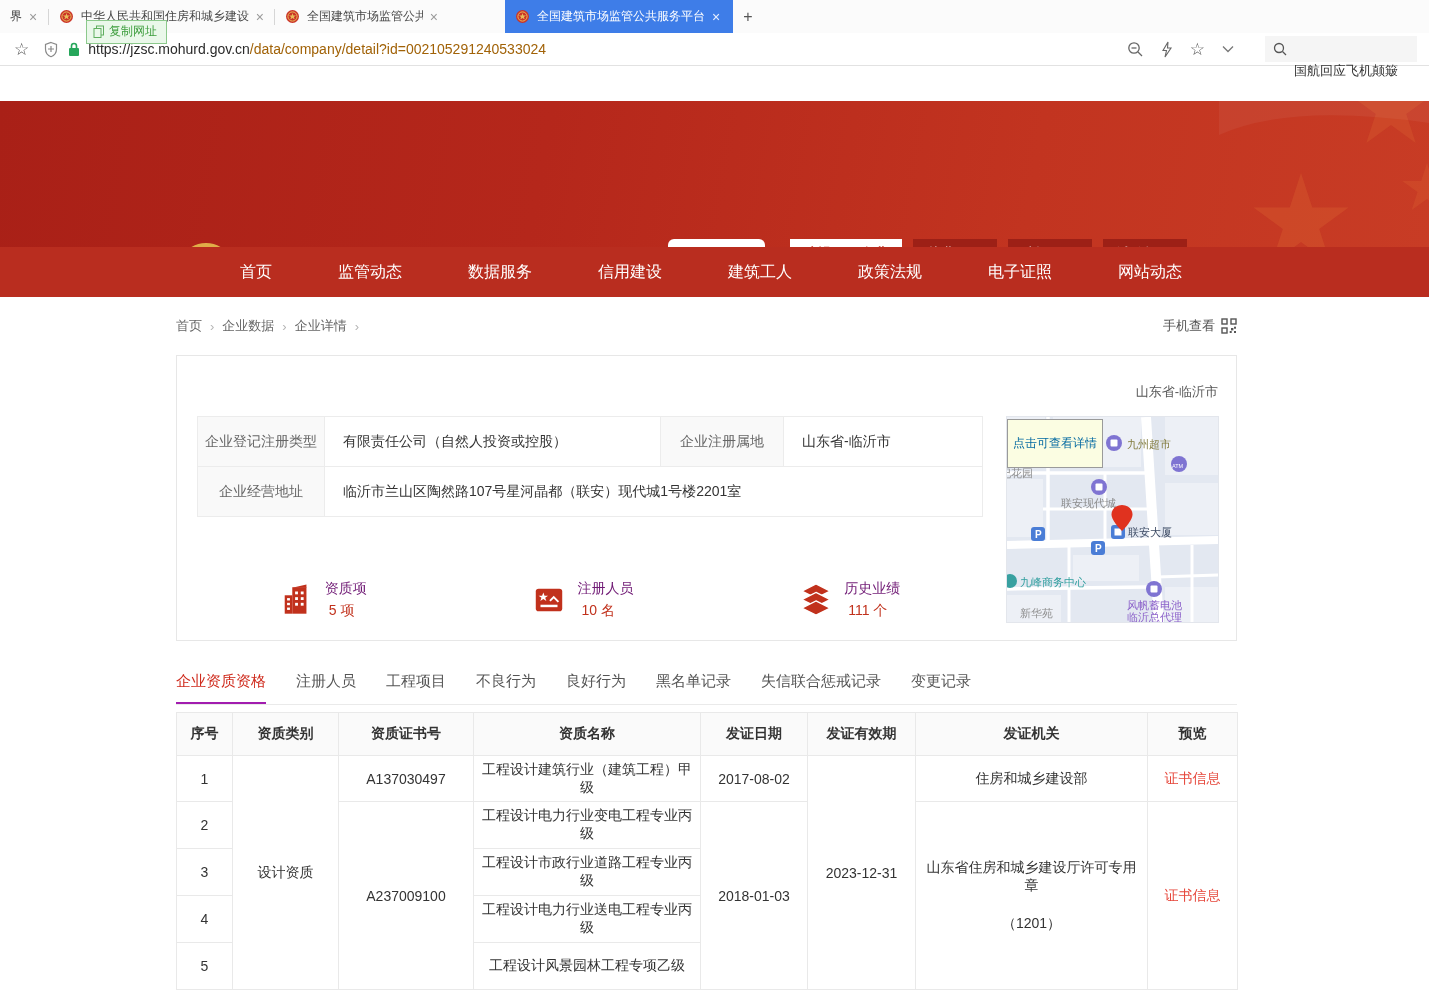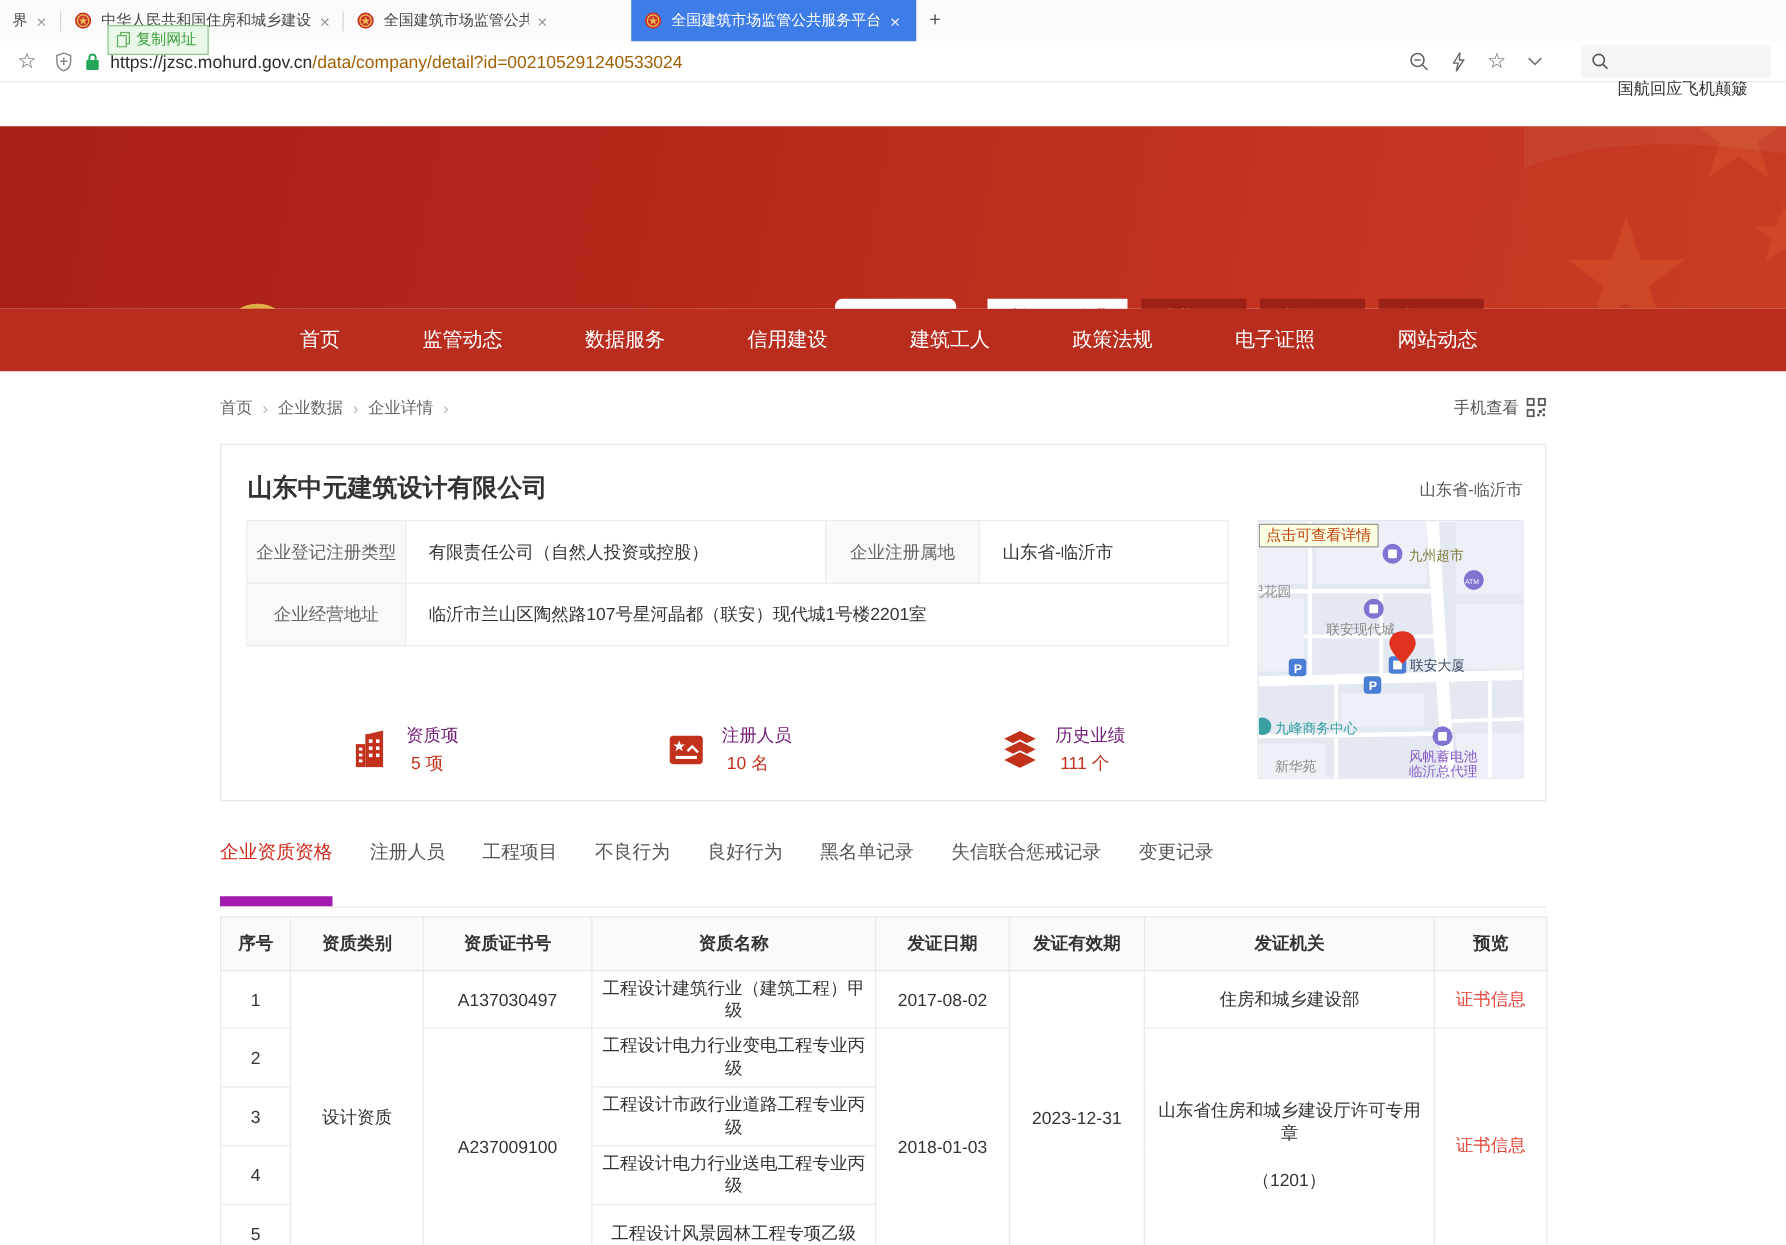--- a/index.html
+++ b/index.html
@@ -63,25 +63,25 @@
   .info-table td.lbl { width:127px; background:#f9f9f9; color:#666; text-align:center; }
   .info-table td.lbl2 { width:123px; }
   .info-table td.val { color:#333; padding-left:18px; }
   .info-table td.v1 { width:336px; }
   .stats { position:absolute; left:20px; top:224px; width:786px; display:flex; justify-content:space-around; }
   .stat { display:flex; align-items:center; gap:11px; }
   .stat-txt { display:flex; flex-direction:column; gap:4px; }
   .stat-label { font-size:14px; color:#701a75; }
   .stat-value { font-size:14px; color:#c1311c; padding-left:4px; }
   .map-box { position:absolute; right:17px; top:60px; width:213px; height:207px; overflow:hidden; border:1px solid #e3e6ec; }
-  .map-tip { position:absolute; left:0; top:2px; z-index:4; background:#fbfde2; border:1px solid #9a9a9a; color:#c2410c; font-size:12px; padding:0 5px; white-space:nowrap; }
+  .map-tip { position:absolute; left:0; top:2px; z-index:4; background:#fbfde2; border:1px solid #9a9a9a; color:#0369a1; font-size:12px; padding:15px 5px; white-space:nowrap; }
   
   .dtabs { display:flex; gap:30px; margin-top:19px; border-bottom:1px solid #eaeaea; }
   .dtab { font-size:15px; color:#555; padding:12px 0 13px; white-space:nowrap; }
-  .dtab.active { color:#cf2a1c; border-bottom:8px solid #a21caf; padding-bottom:26px; }
+  .dtab.active { color:#cf2a1c; border-bottom:2px solid #a21caf; padding-bottom:10px; }
   
   .qual-table { width:1061px; margin-top:7px; border-collapse:collapse; table-layout:fixed; }
   .qual-table th { border:1px solid #e9e9e9; background:#fafafa; height:43px; font-size:14px; color:#333; font-weight:bold; }
   .qual-table td { border:1px solid #e9e9e9; text-align:center; font-size:14px; color:#333; padding:0 8px; }
   .qual-table tr.r1 td { height:46px; }
   .qual-table tr.rx td { height:47px; }
   .cert-link { color:#e6463a; }
   .auth2 { margin-top:20px; }
 </style>
 </head>
@@ -253,21 +253,20 @@
             <rect x="10" y="10" width="2.4" height="2.4"></rect>
             <rect x="13" y="13" width="2" height="2"></rect>
             <rect x="13" y="8.7" width="2" height="2"></rect>
             <rect x="8.7" y="13" width="2" height="2"></rect>
           </g>
       </svg>
     </span>
   </div>
 
   <div class="company-card">
-    <div class="card-title">山东中元建筑设计有限公司</div>
     <div class="card-region">山东省-临沂市</div>
 
     <table class="info-table">
       <tbody>
       <tr>
         <td class="lbl">企业登记注册类型</td>
         <td class="val v1">有限责任公司（自然人投资或控股）</td>
         <td class="lbl lbl2">企业注册属地</td>
         <td class="val">山东省-临沂市</td>
       </tr>

